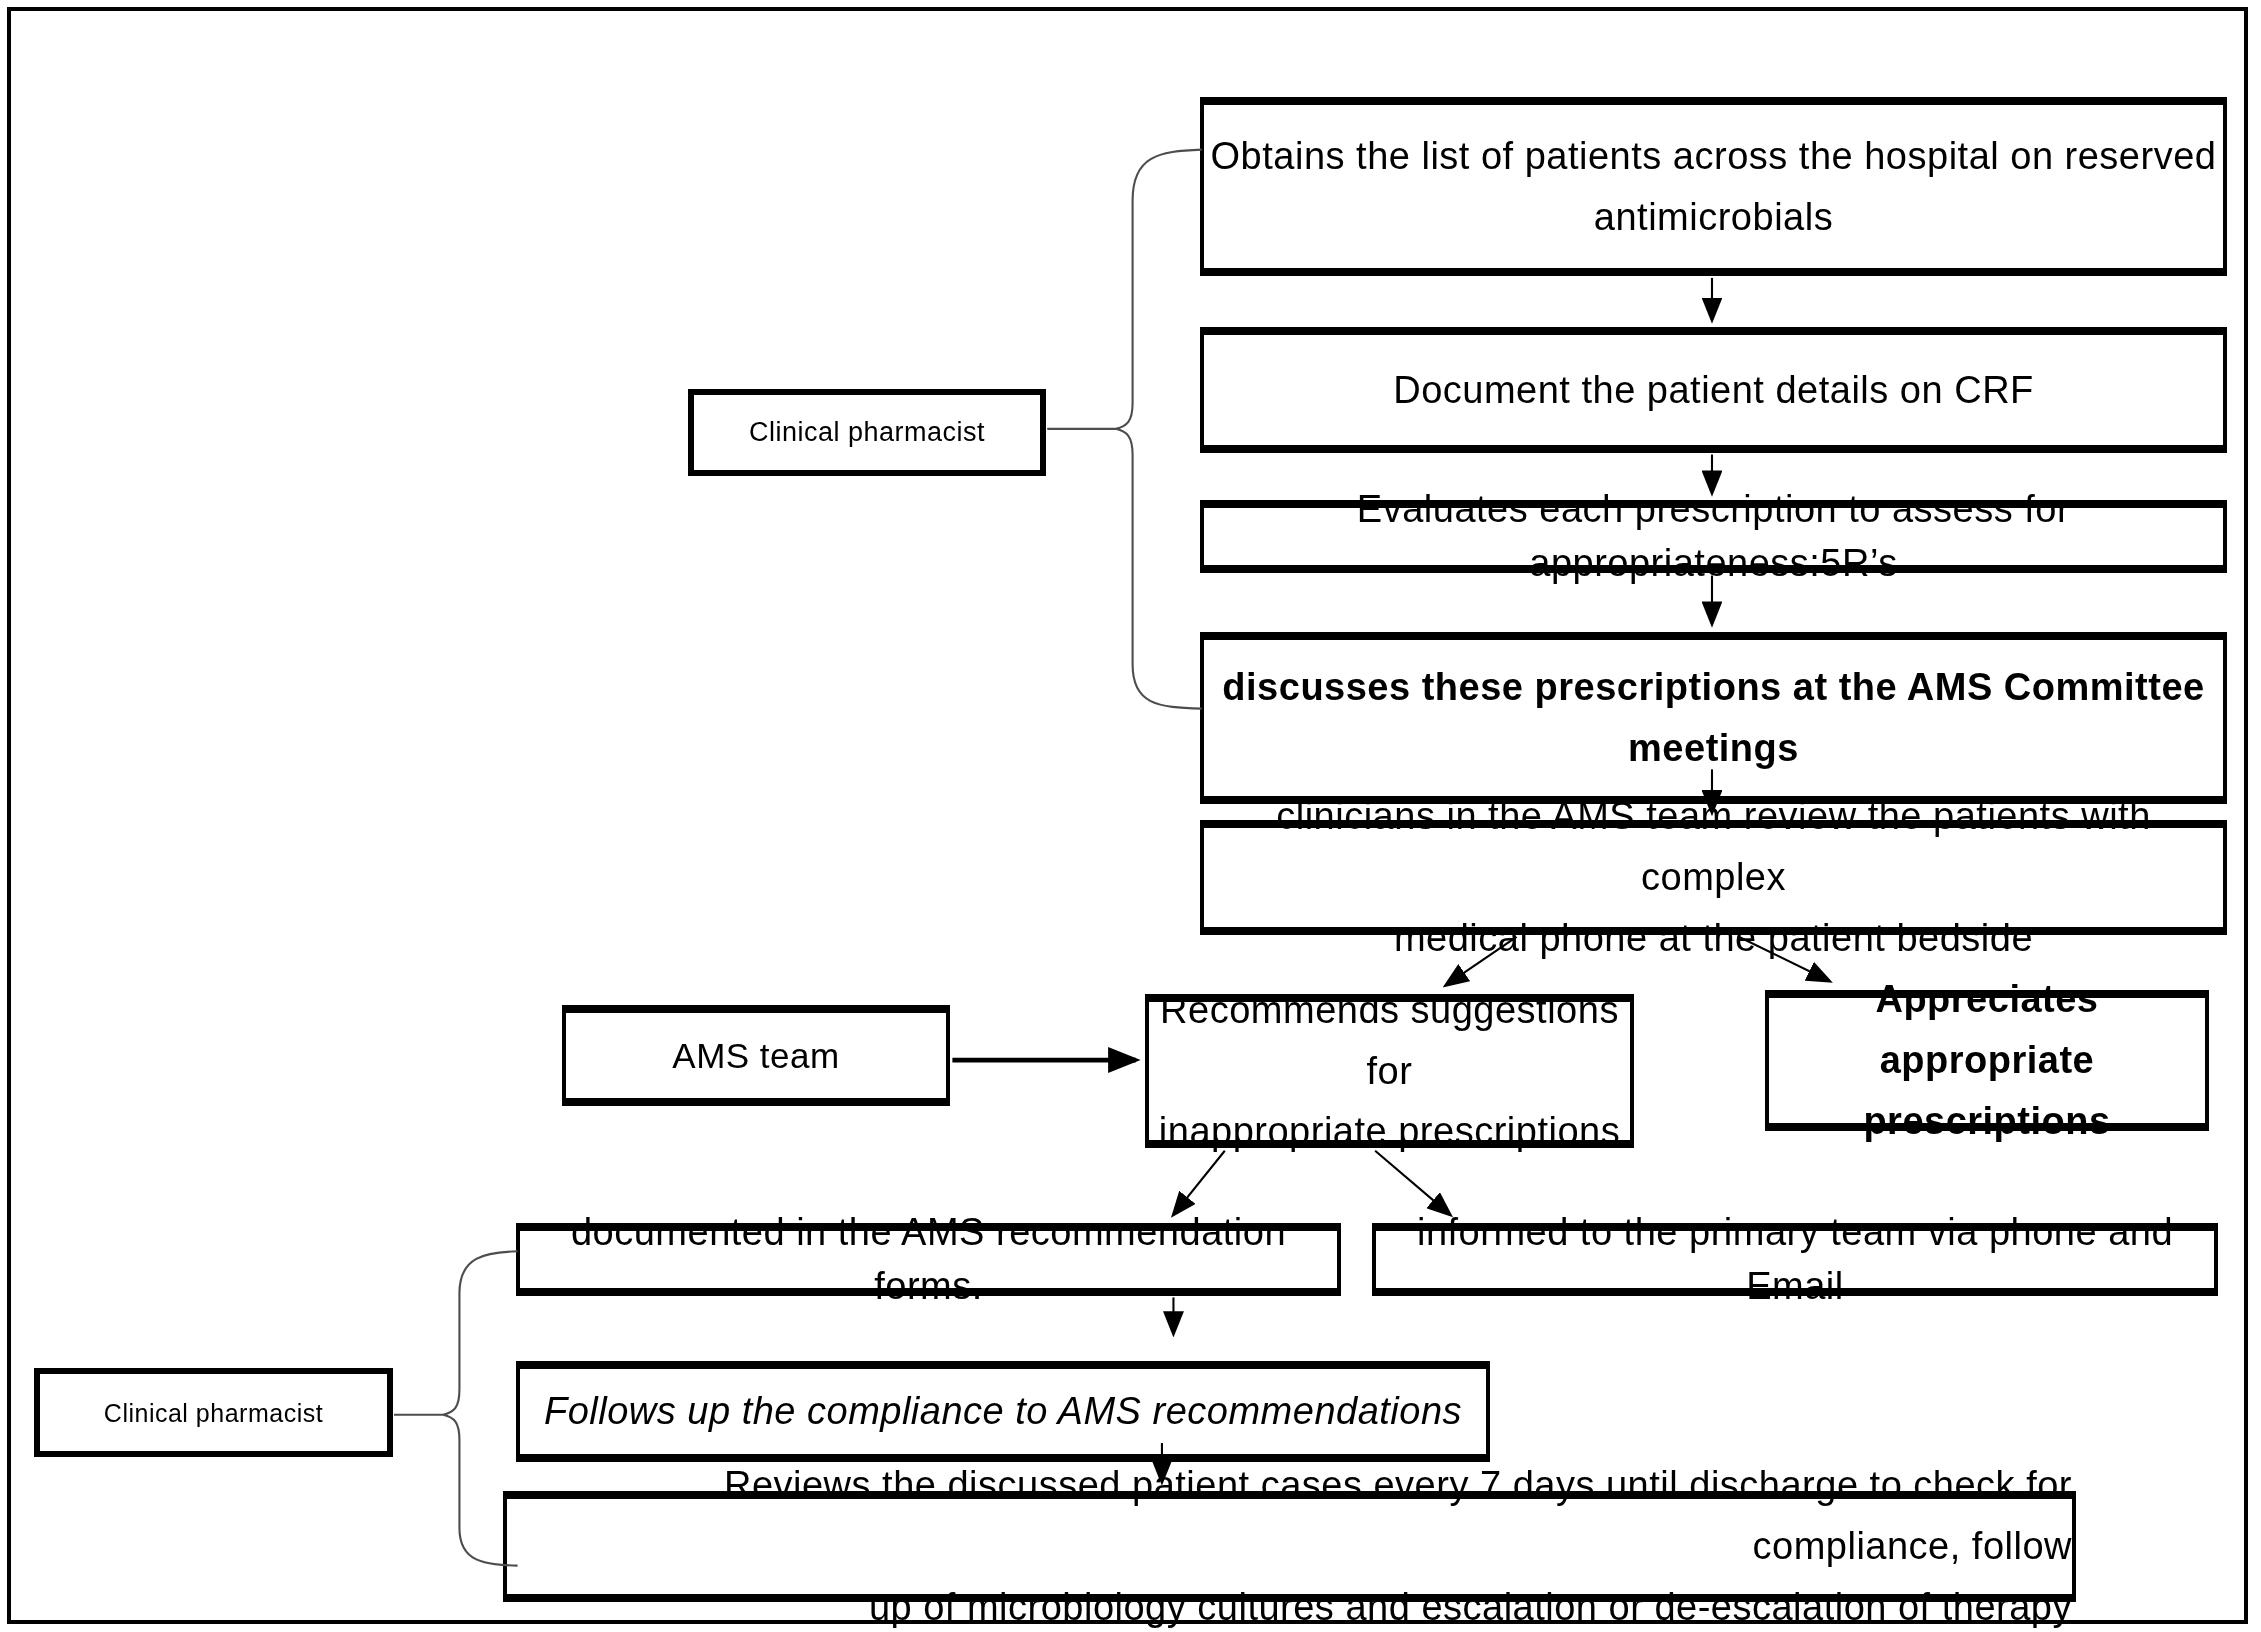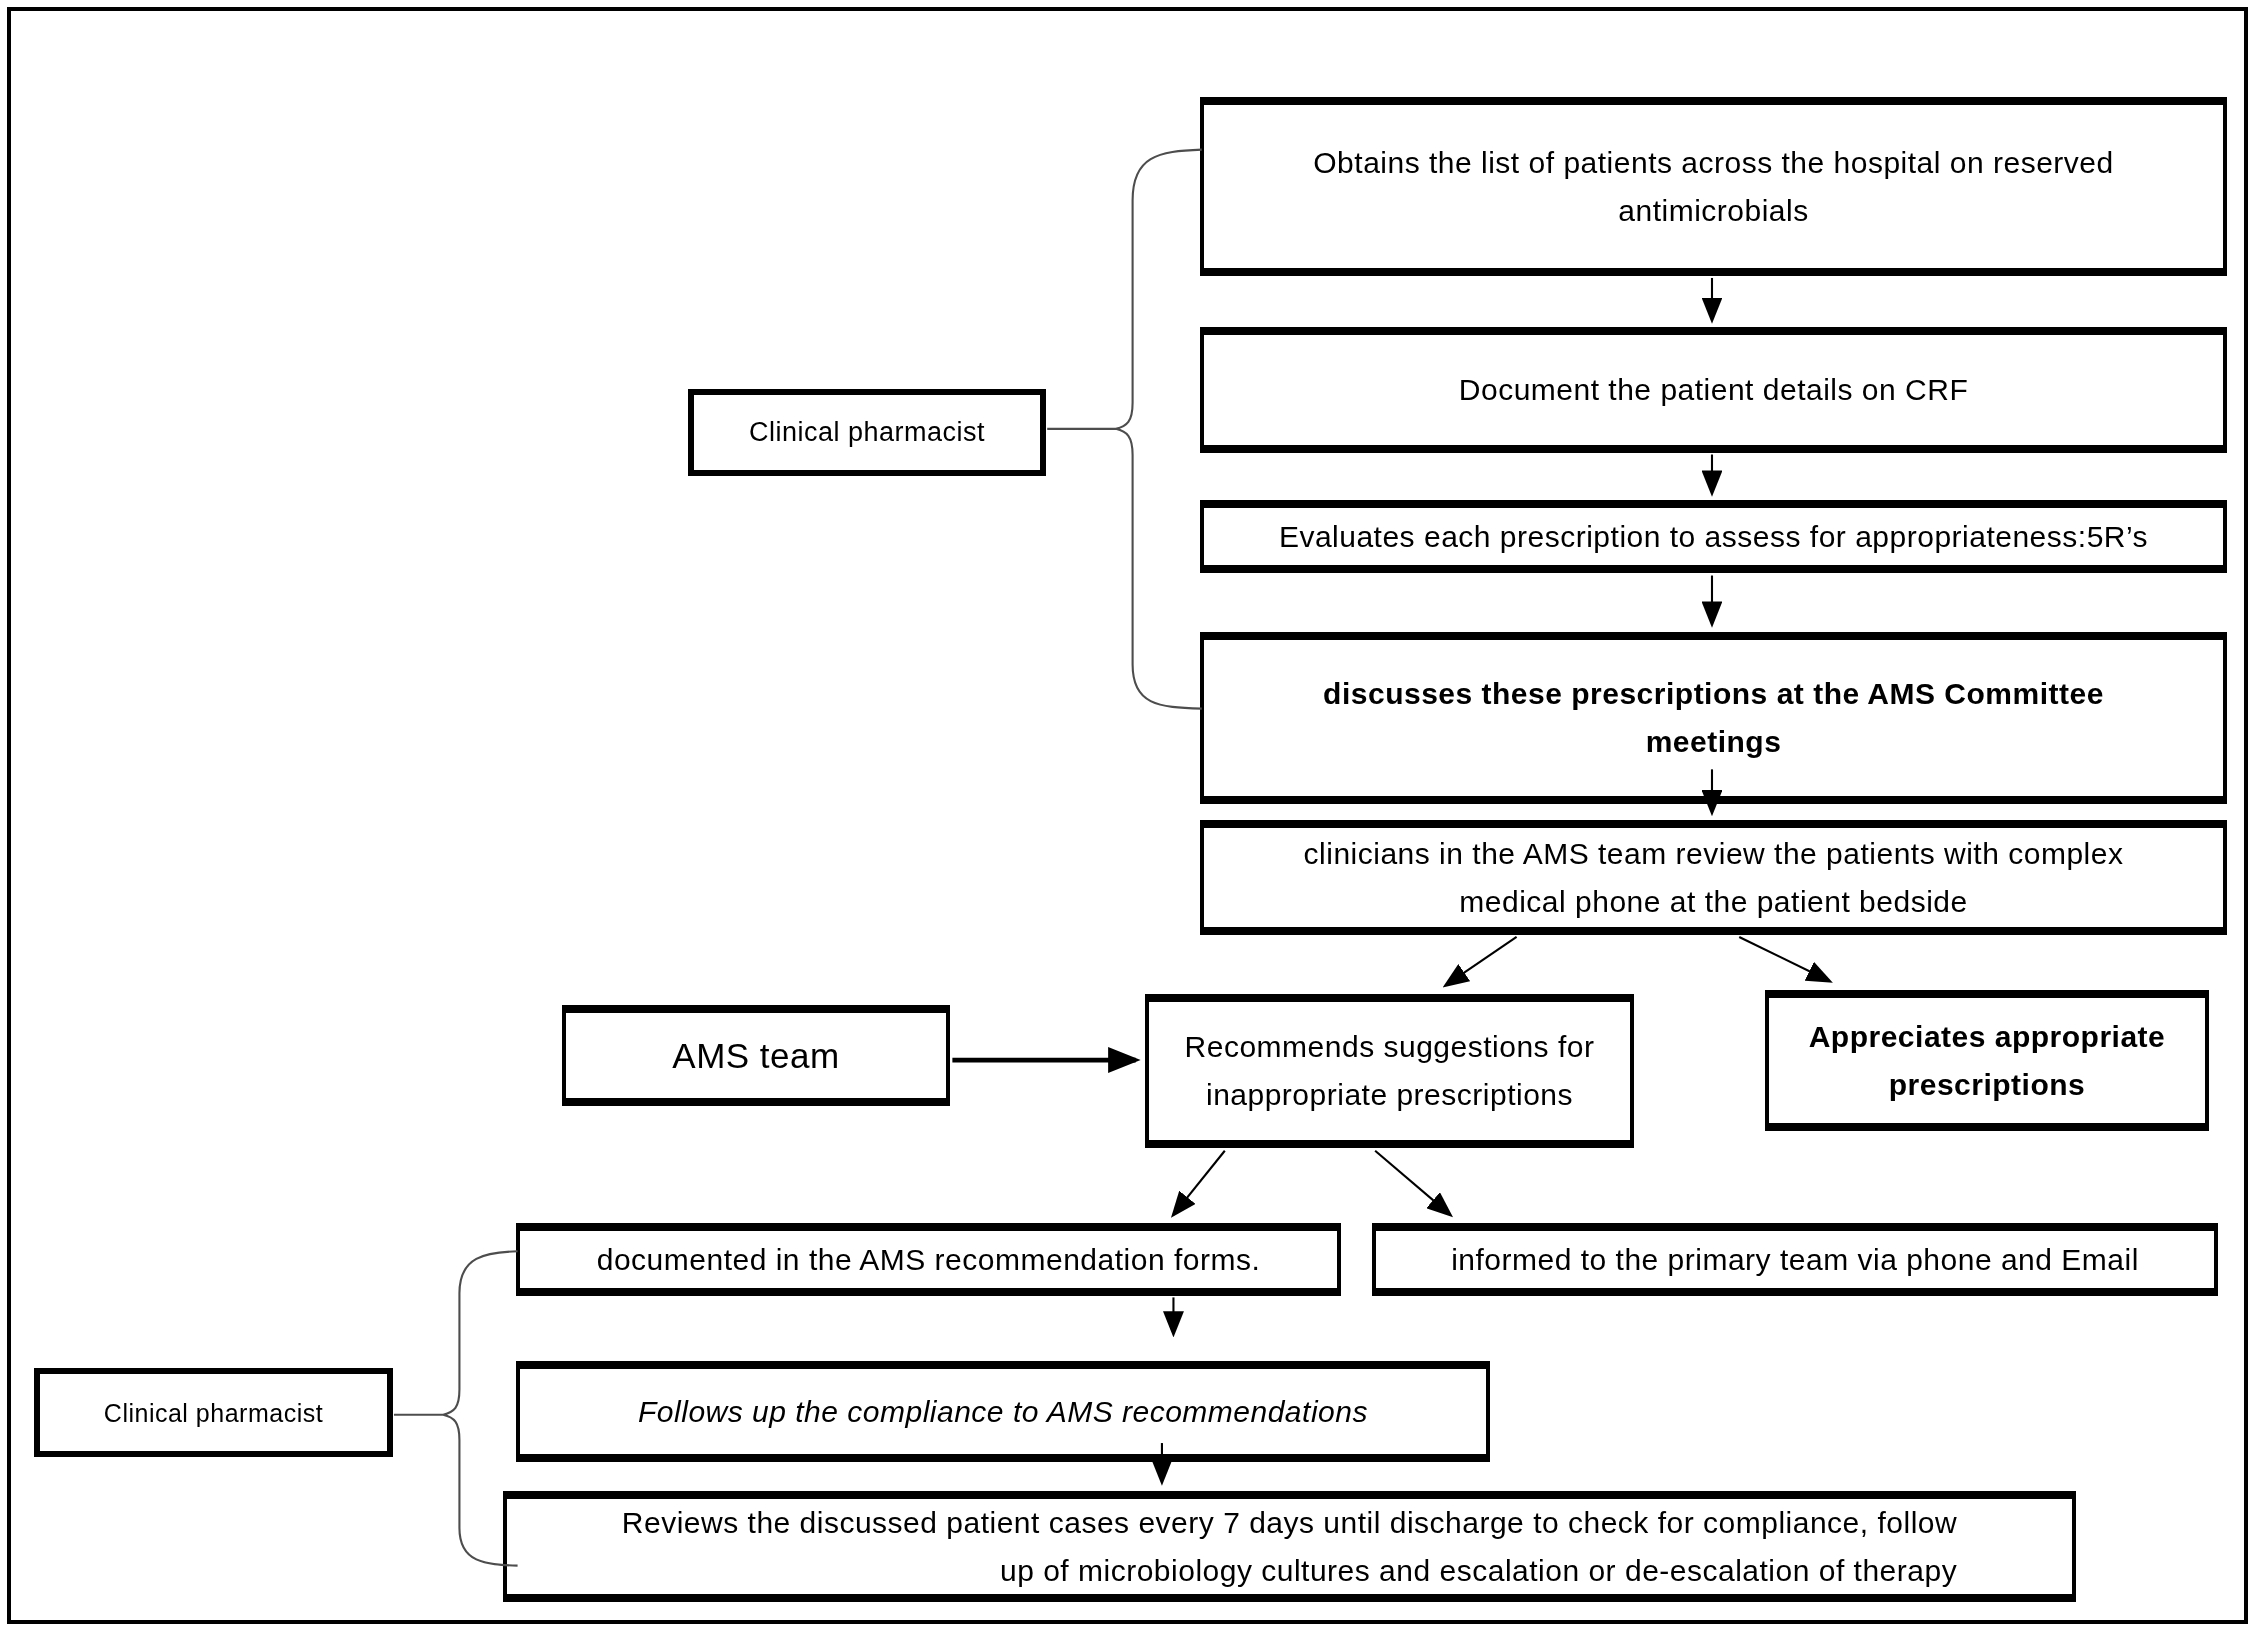--- a/index.html
+++ b/index.html
@@ -29,21 +29,21 @@
     box-sizing: border-box;
     background: #ffffff;
     border: 4.7px solid #000000;
     border-top-width: 8.4px;
     border-bottom-width: 8.4px;
     display: flex;
     align-items: center;
     justify-content: center;
     text-align: center;
     white-space: pre-line;
-    font-size: 30px;
+    font-size: 38px;
     line-height: 1.6;
     letter-spacing: 0.5px;
     z-index: 2;
   }
   .node.plain {
     border-width: 6.8px;
     font-size: 27px;
   }
   .overlay {
     position: absolute;

